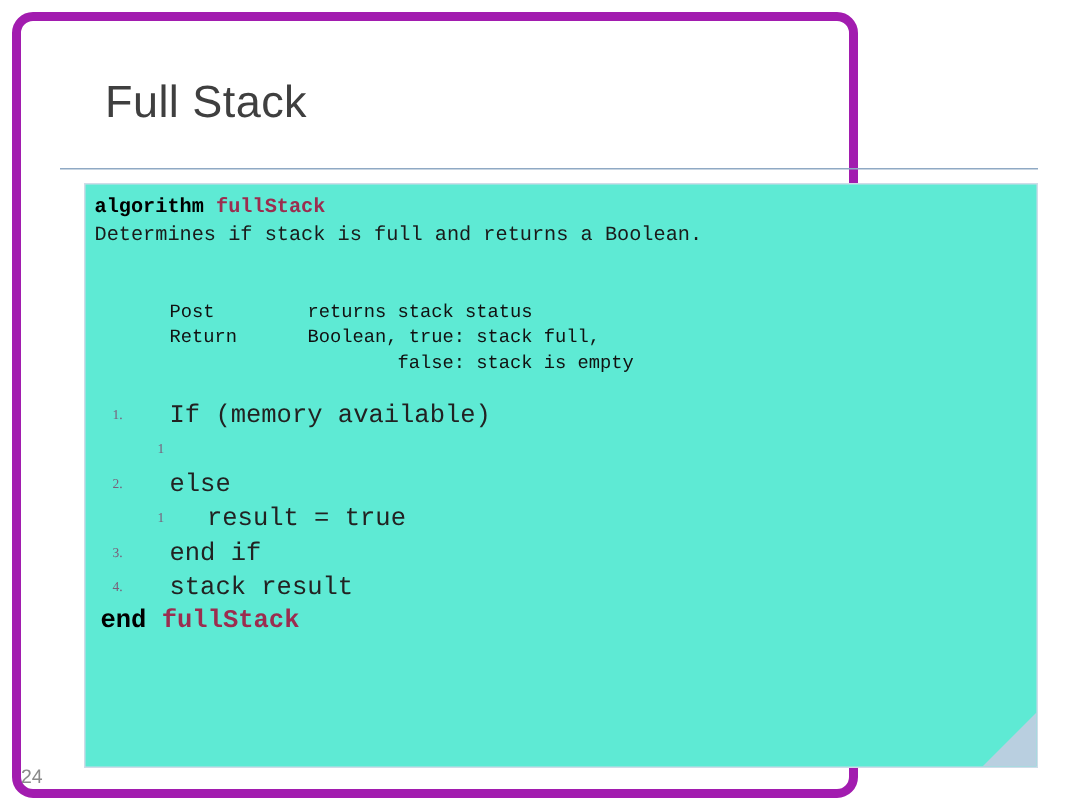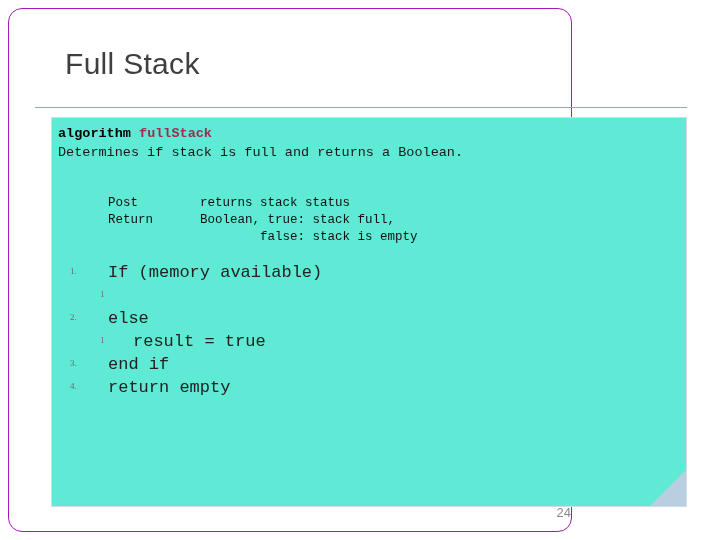--- a/index.html
+++ b/index.html
@@ -13,21 +13,21 @@
     font-family: "Liberation Sans", sans-serif;
     overflow: hidden;
   }
   .slide {
     position: absolute;
     left: 8px;
     top: 8px;
     width: 564px;
     height: 524px;
     box-sizing: border-box;
-    border: 1px solid #a21caf;
+    border: 6px solid #a21caf;
     border-radius: 14px;
     background: #ffffff;
   }
   .title {
     position: absolute;
     left: 56px;
     top: 38px;
     font-size: 30px;
     color: #3f3f3f;
     letter-spacing: 0.3px;
@@ -161,21 +161,21 @@
     height: 1px;
     background: #7f98ad;
     transform: rotate(-45deg);
     transform-origin: 100% 100%;
   }
   .page-number {
     position: absolute;
     left: 0;
     right: 0;
     top: 496px;
-    text-align: right;
+    text-align: left;
     font-family: "Liberation Sans", sans-serif;
     font-size: 13px;
     color: #8a8a8a;
   }
 </style>
 </head>
 <body>
 
 <div class="slide">
 
@@ -206,22 +206,23 @@
       <div class="line">
         <span class="num l2">1</span>
         <span class="txt ind2">result = true</span>
       </div>
       <div class="line">
         <span class="num l1">3.</span>
         <span class="txt ind1">end if</span>
       </div>
       <div class="line">
         <span class="num l1">4.</span>
-        <span class="txt ind1">return empty</span>
-      </div>
+        <span class="txt ind1">stack result</span>
+      </div>
+      <div class="end-line"><span class="kw2">end</span><span class="kw2"> </span><span class="fname2">fullStack</span></div>
     </div>
 
     <div class="fold">
       <div class="tri-fold"></div>
       <div class="edge"></div>
     </div>
   </div>
 
   <div class="page-number">24</div>
 </div>

